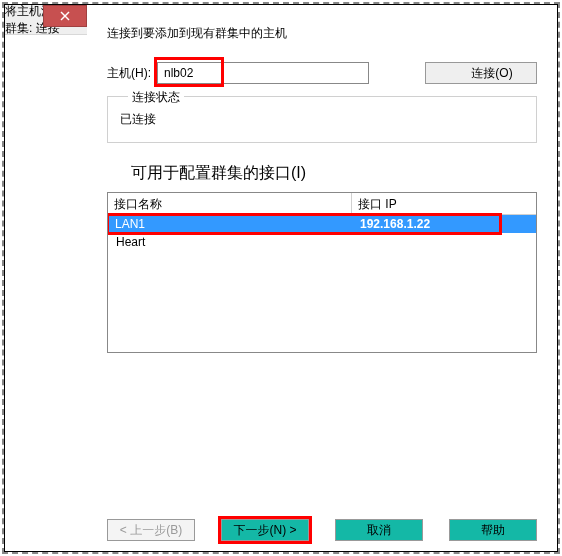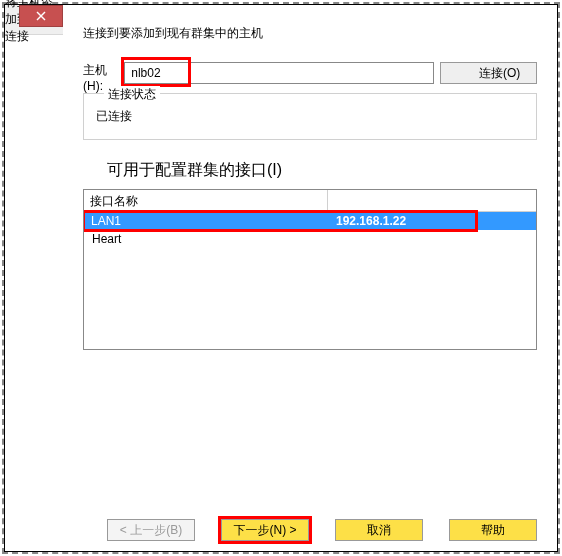--- a/index.html
+++ b/index.html
@@ -58,32 +58,33 @@
     padding: 20px 20px 10px 20px;
     display: flex;
     flex-direction: column;
   }
   .instruction {
     font-size: 12px;
     margin-bottom: 20px;
   }
   .host-row {
     display: flex;
+    align-items: center;
     gap: 6px;
-    margin-bottom: 0;
+    margin-bottom: 12px;
   }
   .host-label {
     font-size: 12px;
   }
   .host-input-wrap {
     position: relative;
     flex: 0 0 auto;
   }
   .host-input {
-    width: 310px;
+    width: 212px;
     height: 22px;
     border: 1px solid #888;
     padding: 2px 6px;
     font-size: 12px;
     font-family: inherit;
   }
   .red-hl-host {
     position: absolute;
     border: 3px solid #ff0000;
     left: -3px;
@@ -174,21 +175,21 @@
     margin-top: auto;
     display: flex;
     justify-content: flex-end;
     gap: 26px;
     padding-top: 12px;
     position: relative;
   }
   .wiz-btn {
     width: 88px;
     height: 22px;
-    background: #fde047;
+    background: #14b8a6;
     border: 1px solid #999;
     font-size: 12px;
     cursor: pointer;
     font-family: inherit;
   }
   .wiz-btn:disabled {
     color: #9a9a9a;
     cursor: default;
     background: #f4f4f4;
   }
@@ -233,20 +234,21 @@
       <div class="groupbox">
         <span class="groupbox-title">连接状态</span>
         <div class="groupbox-content">已连接</div>
       </div>
 
       <div class="interfaces-label">可用于配置群集的接口(I)</div>
 
       <div class="table-box">
         <div class="table-header">
           <div class="th col-name">接口名称</div>
+          <div class="th col-ip">接口 IP</div>
         </div>
         <div class="table-body" id="iface-body">
             <div class="tr selected">
               <div class="td col-name selected-pad-left">LAN1</div>
               <div class="td col-ip">192.168.1.22</div>
             </div>
             <div class="tr">
               <div class="td col-name">Heart</div>
             </div>
           </div>

